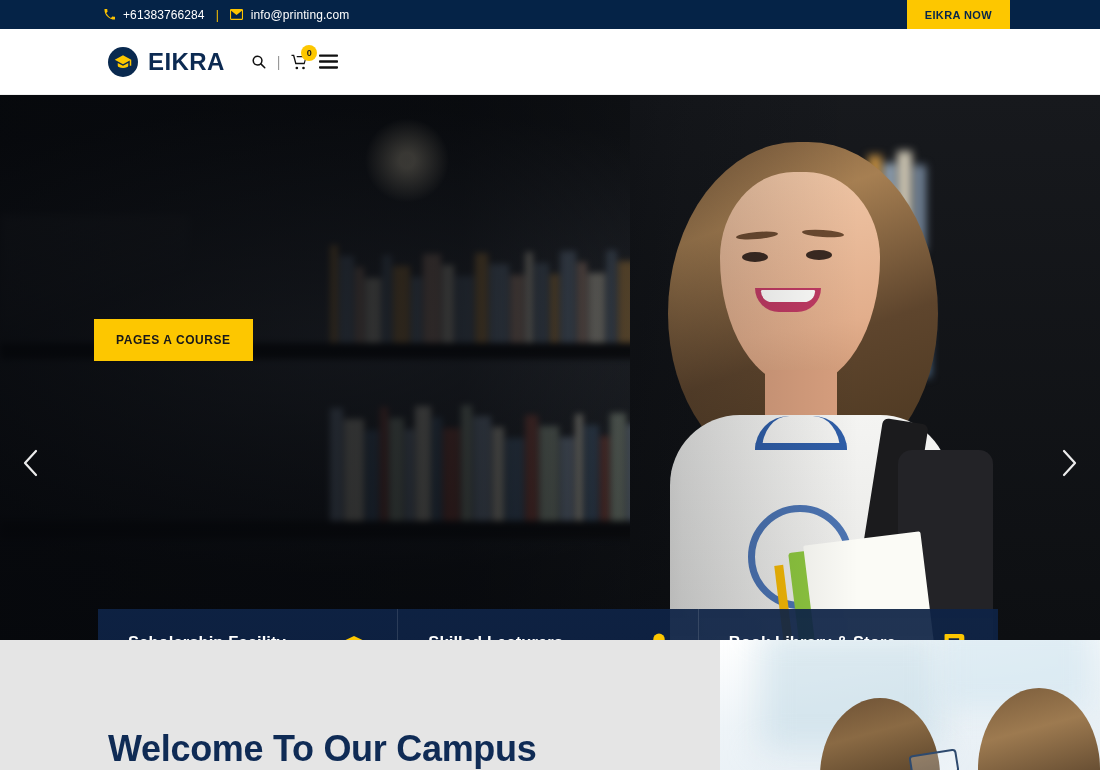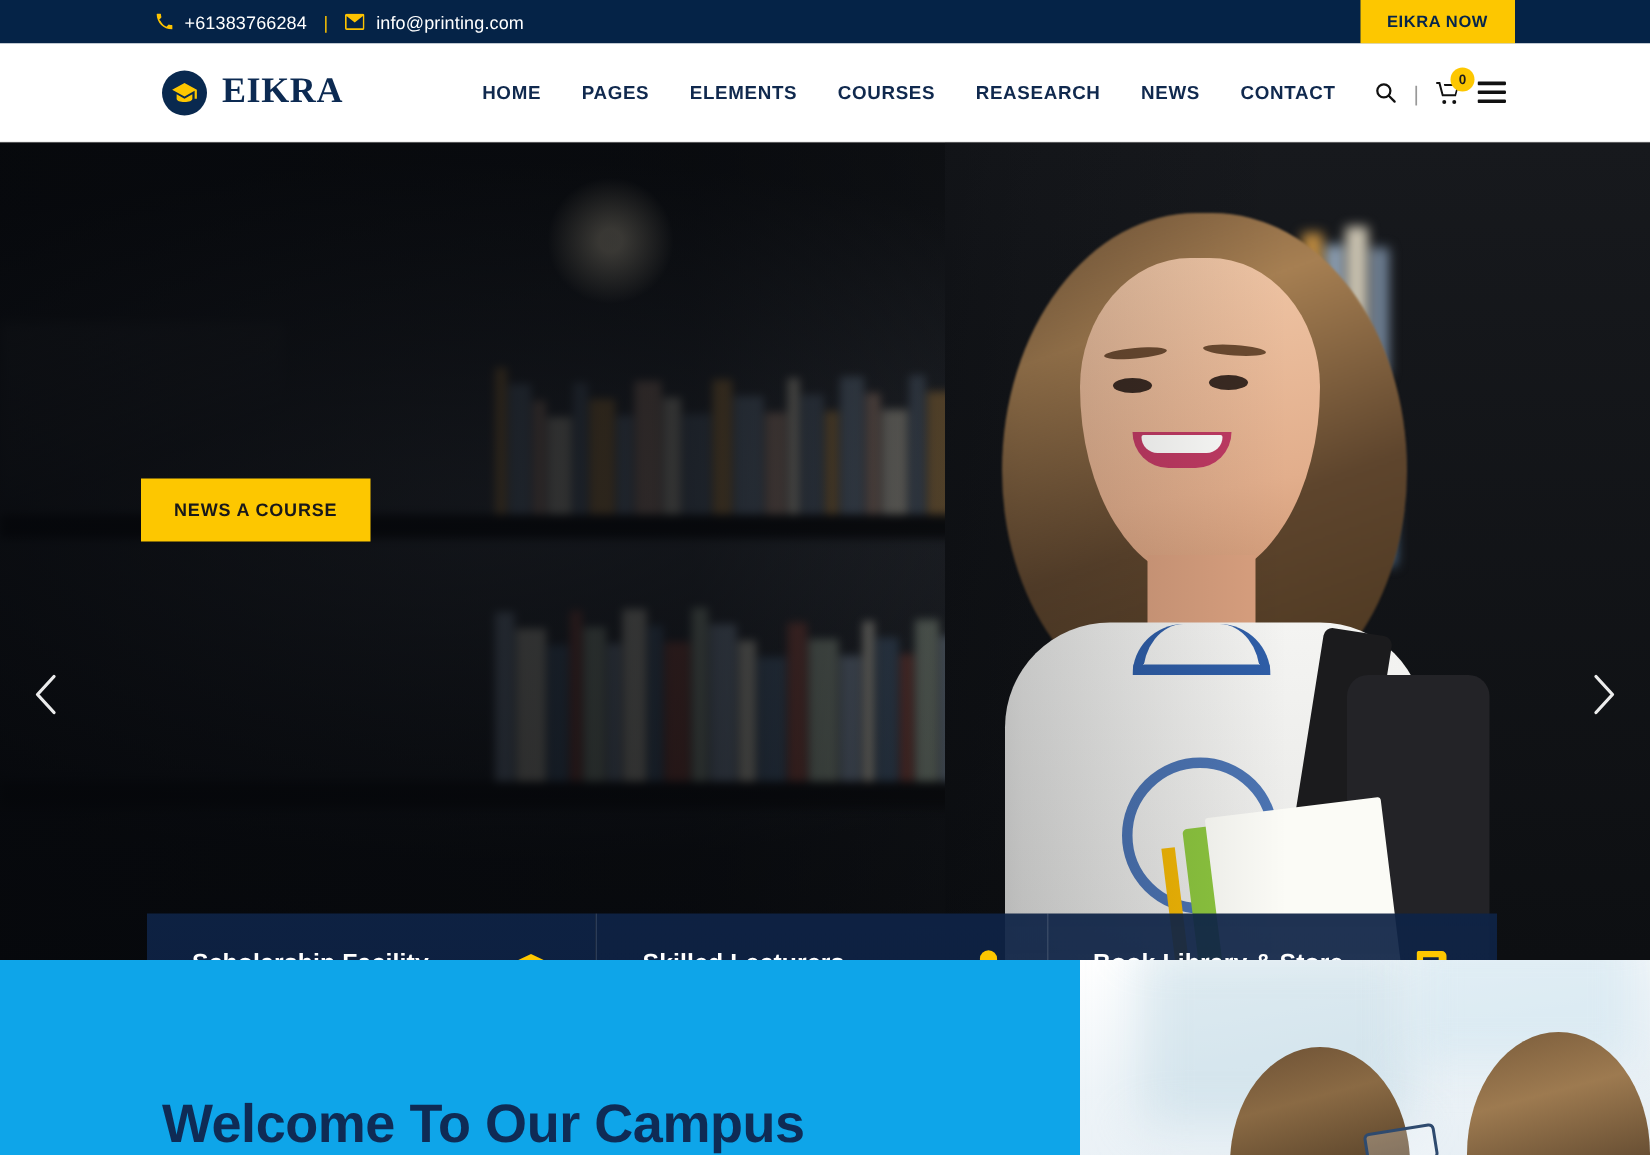--- a/index.html
+++ b/index.html
@@ -30,21 +30,21 @@
   
   .header {
     height:66px; background:#ffffff; display:flex; align-items:center;
     position:relative; border-bottom:1px solid #f0f0f0;
   }
   .logo { display:flex; align-items:center; gap:10px; margin-left:108px; cursor:pointer; }
   .logo-badge {
     width:30px; height:30px; border-radius:50%; background:#09294f;
     display:flex; align-items:center; justify-content:center;
   }
-  .logo-text { font-size:24px; font-weight:bold; color:#0c2a52; letter-spacing:.4px;font-family:Liberation Serif, serif; }
+  .logo-text { font-size:24px; font-weight:bold; color:#0c2a52; letter-spacing:.4px; }
 
   .nav { display:flex; align-items:center; gap:27px; margin-left:auto; }
   .nav a {
     font-size:12.5px; font-weight:bold; color:#10294e;
     letter-spacing:.45px; text-decoration:none; cursor:pointer;
   }
   .header-icons {
     display:flex; align-items:center; gap:11px;
     margin-left:26px; margin-right:96px;
   }
@@ -174,21 +174,21 @@
     background:linear-gradient(180deg, rgba(14,35,70,.93), rgba(14,33,66,.90));
   }
   .fcard + .fcard { border-left:1px solid rgba(255,255,255,.12); }
   .fcard h3 {
     font-size:16.5px; font-weight:bold; color:#ffffff;
     letter-spacing:.1px; margin-bottom:14px;
   }
   .ficon { position:absolute; right:28px; top:24px; color:#fdc700; }
 
   
-  .welcome { position:relative; height:130px; background:#0ea5e9; overflow:hidden; }
+  .welcome { position:relative; height:130px; background:#e5e5e5; overflow:hidden; }
   .welcome-photo { position:absolute; right:0; top:0; width:380px; height:130px; overflow:hidden; background:#f4f7fa; }
   .wp-wash { position:absolute; inset:0; background:linear-gradient(170deg,#ffffff 0%,#eef4f8 45%,#e6eef4 100%); }
   .wp-blur1 { position:absolute; left:40px; top:-10px; width:180px; height:120px; background:rgba(190,215,228,.5); filter:blur(16px); }
   .wp-blur2 { position:absolute; right:10px; top:-20px; width:150px; height:90px; background:rgba(205,228,238,.55); filter:blur(14px); }
   .head1 {
     position:absolute; left:100px; top:58px; width:120px; height:130px;
     background:linear-gradient(165deg,#6d5135 0%,#8a6a44 30%,#4e3a24 75%);
     border-radius:50% 50% 40% 40% / 60% 60% 40% 40%;
   }
   .head2 {
@@ -235,29 +235,20 @@
 <div class="header">
   <div class="logo">
     <span class="logo-badge">
       <svg width="18" height="18" viewBox="0 0 24 24" fill="#fdc700">
           <path d="M12 3L1 9l11 6 9-4.9V17h2V9L12 3zM5 13.2V17c0 1.7 3.1 3 7 3s7-1.3 7-3v-3.8l-7 3.8-7-3.8z"></path>
         </svg>
     </span>
     <span class="logo-text">EIKRA</span>
   </div>
 
-  <nav class="nav">
-    <a>HOME</a>
-    <a>PAGES</a>
-    <a>ELEMENTS</a>
-    <a>COURSES</a>
-    <a>REASEARCH</a>
-    <a>NEWS</a>
-    <a>CONTACT</a>
-  </nav>
 
   <div class="header-icons">
     <span class="hi">
       <svg width="15" height="15" viewBox="0 0 24 24" fill="none" stroke="currentColor" stroke-width="2.4">
           <circle cx="10.5" cy="10.5" r="7"></circle>
           <line x1="15.8" y1="15.8" x2="22" y2="22" stroke-linecap="round"></line>
         </svg>
     </span>
     <span class="hi-sep">|</span>
     <span class="hi cart-wrap">
@@ -369,21 +360,21 @@
       <div class="bagbody"></div>
       <div class="pencil"></div>
       <div class="book-green"></div>
       <div class="book-note"></div>
     </div>
   </div>
 
   <div class="hero-shade"></div>
 
   <div class="hero-content">
-    <button class="hero-btn">NEWS A COURSE</button>
+    <button class="hero-btn">PAGES A COURSE</button>
   </div>
 
   <div class="arrow prev">
     <span>
       <svg width="20" height="30" viewBox="0 0 20 30" fill="none" stroke="currentColor" stroke-width="2.2" stroke-linecap="round" stroke-linejoin="round">
           <polyline points="15,3 4,15 15,27"></polyline>
         </svg>
     </span>
   </div>
   <div class="arrow next">

